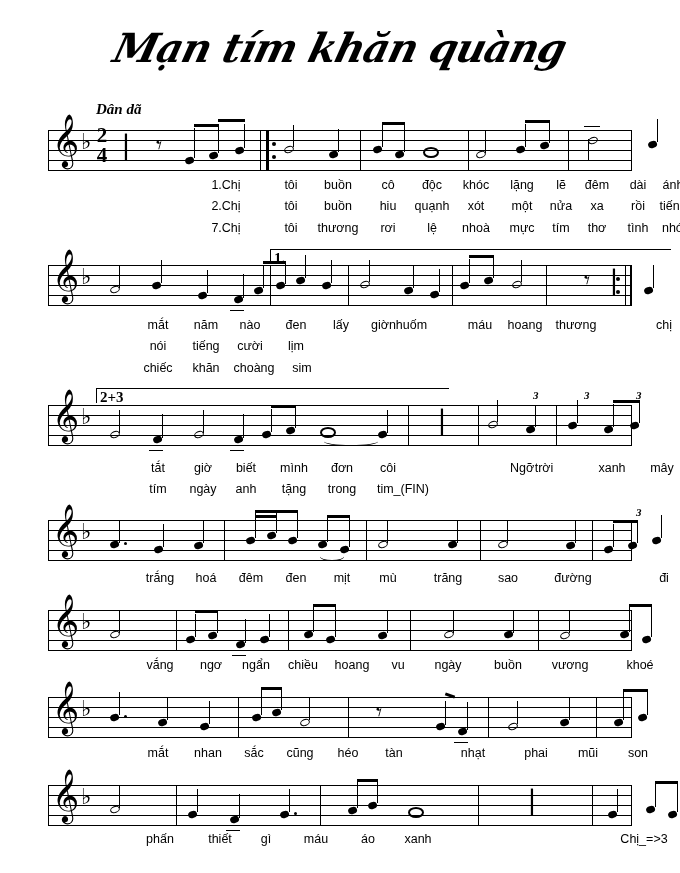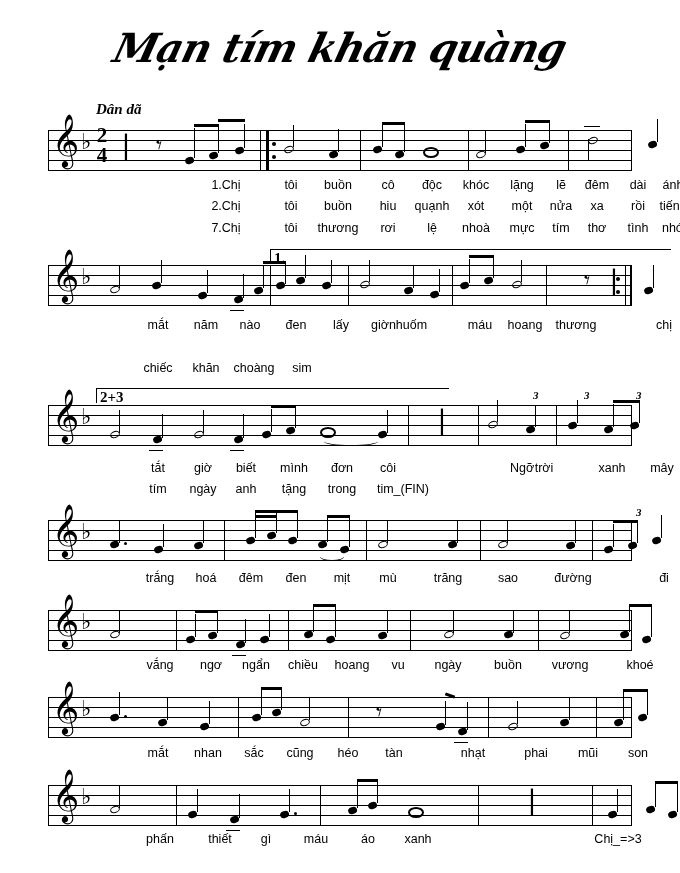--- a/index.html
+++ b/index.html
@@ -442,20 +442,26 @@
     <span style="left:158px">năm</span>
     <span style="left:202px">nào</span>
     <span style="left:248px">đen</span>
     <span style="left:293px">lấy</span>
     <span style="left:332px">giờ</span>
     <span style="left:360px">nhuốm</span>
     <span style="left:432px">máu</span>
     <span style="left:477px">hoang</span>
     <span style="left:528px">thương</span>
     <span style="left:616px">chị</span>
+  </div>
+  <div class="lyric-row" style="top:339px;">
+    <span style="left:110px">nói</span>
+    <span style="left:158px">tiếng</span>
+    <span style="left:202px">cười</span>
+    <span style="left:248px">lịm</span>
   </div>
   <div class="lyric-row" style="top:361px;">
     <span style="left:110px">chiếc</span>
     <span style="left:158px">khăn</span>
     <span style="left:206px">choàng</span>
     <span style="left:254px">sim</span>
   </div>
 
   <div class="system" style="top:405px;">
 
@@ -823,16 +829,16 @@
     </div>
   </div>
 
   <div class="lyric-row" style="top:832px;">
     <span style="left:112px">phấn</span>
     <span style="left:172px">thiết</span>
     <span style="left:218px">gì</span>
     <span style="left:268px">máu</span>
     <span style="left:320px">áo</span>
     <span style="left:370px">xanh</span>
-    <span style="left:570px">Chị_=&gt;3</span>
+    <span style="left:596px">Chị_=&gt;3</span>
   </div>
 
 </div>
 
 </body></html>

